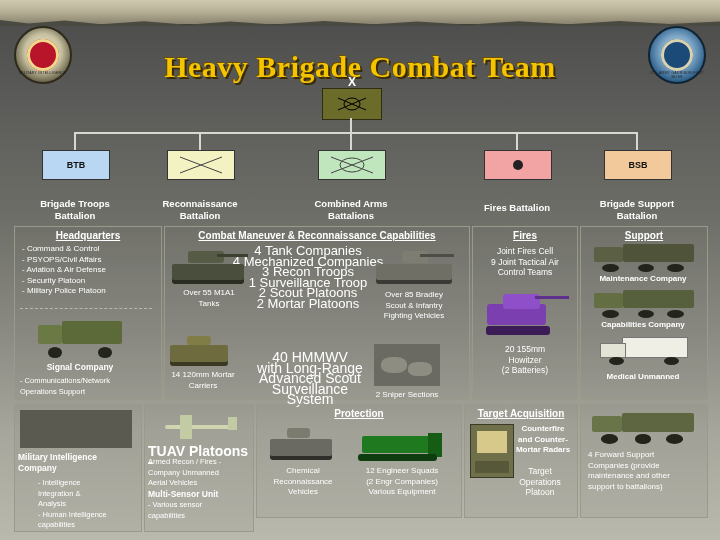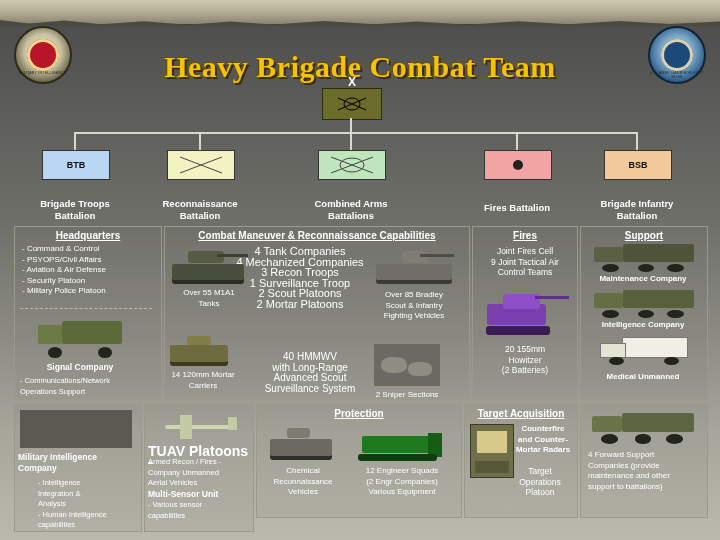--- a/index.html
+++ b/index.html
@@ -146,21 +146,21 @@
 <div class="unit-box" style="left:484px;top:150px;background:#f2a3a3;">
   <svg width="20" height="18" viewBox="0 0 20 18">
     <circle cx="10" cy="9" r="5" fill="#222"></circle>
   </svg>
 </div>
 <div class="unit-caption" style="left:462px;top:194px;white-space:pre-line;">Fires Battalion</div>
 
 <div class="unit-box" style="left:604px;top:150px;background:#f2c99a;">
   <span>BSB</span>
 </div>
-<div class="unit-caption" style="left:582px;top:190px;white-space:pre-line;">Brigade Infantry
+<div class="unit-caption" style="left:582px;top:190px;white-space:pre-line;">Brigade Support
 Battalion</div>
 
 <div class="panel" style="left:14px;top:226px;width:146px;height:172px;">
   <div class="panel-title">Headquarters</div>
 </div>
 <div class="txt" style="left:22px;top:244px;width:132px;white-space:pre-line;">- Command &amp; Control
 - PSYOPS/Civil Affairs
 - Aviation &amp; Air Defense
 - Security Platoon
 - Military Police Platoon</div>
@@ -171,21 +171,21 @@
   <div class="w" style="left:14%;"></div>
     <div class="w" style="left:70%;"></div>
 </div>
 <div class="txt bold center" style="left:16px;top:362px;width:128px;font-size:8.5px;">Signal Company</div>
 <div class="txt" style="left:20px;top:376px;width:134px;white-space:pre-line;font-size:7.5px;">- Communications/Network
    Operations Support</div>
 
 <div class="panel" style="left:164px;top:226px;width:304px;height:172px;">
   <div class="panel-title">Combat Maneuver &amp; Reconnaissance Capabilities</div>
 </div>
-<div class="txt center" style="left:220px;top:246px;width:160px;white-space:pre-line;font-size:11px;">4 Tank Companies
+<div class="txt center" style="left:228px;top:246px;width:160px;white-space:pre-line;font-size:13px;">4 Tank Companies
 4 Mechanized Companies
 3 Recon Troops
 1 Surveillance Troop
 2 Scout Platoons
 2 Mortar Platoons</div>
 
 <div class="tank" style="left:172px;top:246px;width:72px;height:38px;">
   <div class="tracks"></div>
     <div class="hull"></div>
     <div class="turret"></div>
@@ -205,21 +205,21 @@
 Fighting Vehicles</div>
 
 <div class="tank" style="left:170px;top:332px;width:58px;height:34px;">
   <div class="tracks" style="background:#3a3a22;"></div>
   <div class="hull" style="background:#6e6c3e;height:50%;"></div>
   <div class="turret" style="left:30%;width:40%;height:26%;background:#807d46;"></div>
 </div>
 <div class="txt center" style="left:160px;top:370px;width:86px;white-space:pre-line;font-size:8px;">14 120mm Mortar
 Carriers</div>
 
-<div class="txt center" style="left:252px;top:352px;width:116px;white-space:pre-line;font-size:10px;">40 HMMWV
+<div class="txt center" style="left:252px;top:352px;width:116px;white-space:pre-line;font-size:14px;">40 HMMWV
 with Long-Range
 Advanced Scout
 Surveillance System</div>
 
 <div class="sniper" style="left:374px;top:344px;width:66px;height:42px;">
   <div class="p" style="left:10%;top:30%;width:40%;height:40%;"></div>
   <div class="p" style="left:52%;top:44%;width:36%;height:32%;"></div>
 </div>
 <div class="txt center" style="left:360px;top:390px;width:94px;font-size:8px;">2 Sniper Sections</div>
 
@@ -250,21 +250,21 @@
     <div class="w" style="left:72%;"></div>
 </div>
 <div class="txt bold center" style="left:582px;top:274px;width:122px;font-size:8px;">Maintenance Company</div>
 <div class="truck" style="left:592px;top:288px;width:104px;height:30px;">
   <div class="bed" style="background:#57603c;"></div>
     <div class="cab" style="background:#646e43;"></div>
   <div class="w" style="left:10%;"></div>
     <div class="w" style="left:44%;"></div>
     <div class="w" style="left:72%;"></div>
 </div>
-<div class="txt bold center" style="left:582px;top:320px;width:122px;font-size:8px;">Intelligence Company</div>
+<div class="txt bold center" style="left:582px;top:320px;width:122px;font-size:8px;">Capabilities Company</div>
 <div class="amb" style="left:598px;top:334px;width:92px;height:32px;">
   <div class="box"></div>
     <div class="cab"></div>
   <div class="w" style="left:12%;"></div>
     <div class="w" style="left:72%;"></div>
 </div>
 <div class="txt bold center" style="left:582px;top:372px;width:122px;font-size:8px;">Medical Unmanned</div>
 
 <div class="panel" style="left:14px;top:404px;width:126px;height:126px;"></div>
 <div class="art ph" style="left:20px;top:410px;width:112px;height:38px;background:#5a5a50;"></div>

